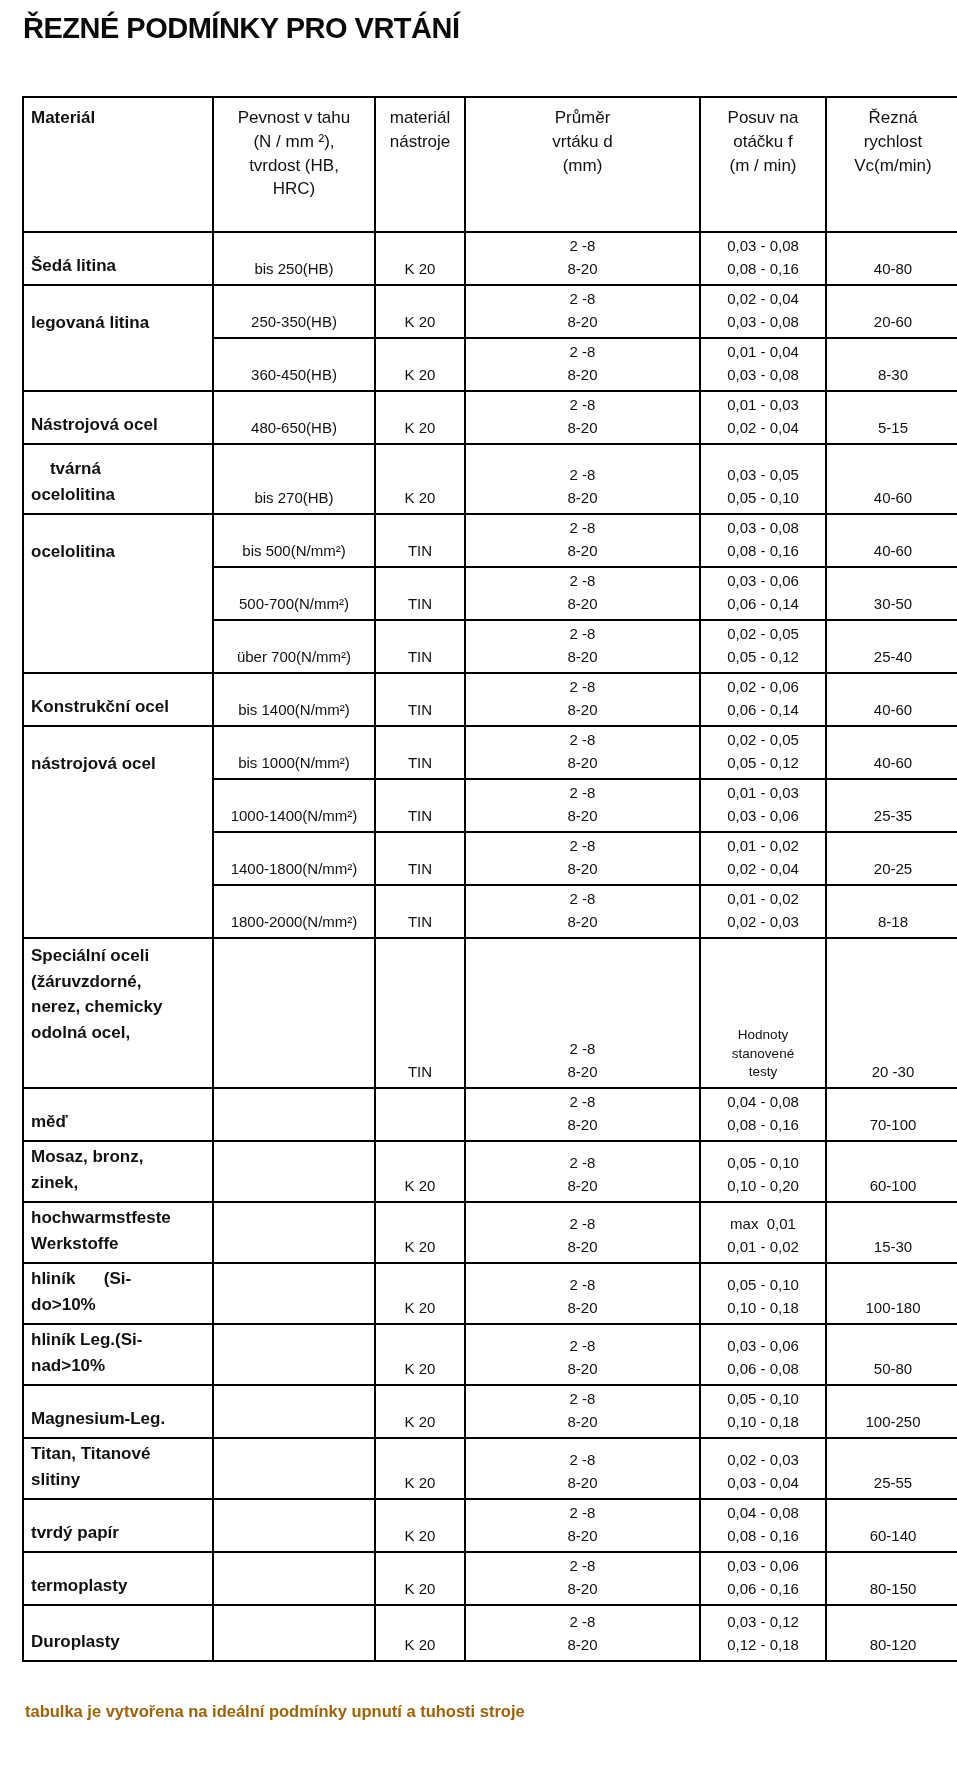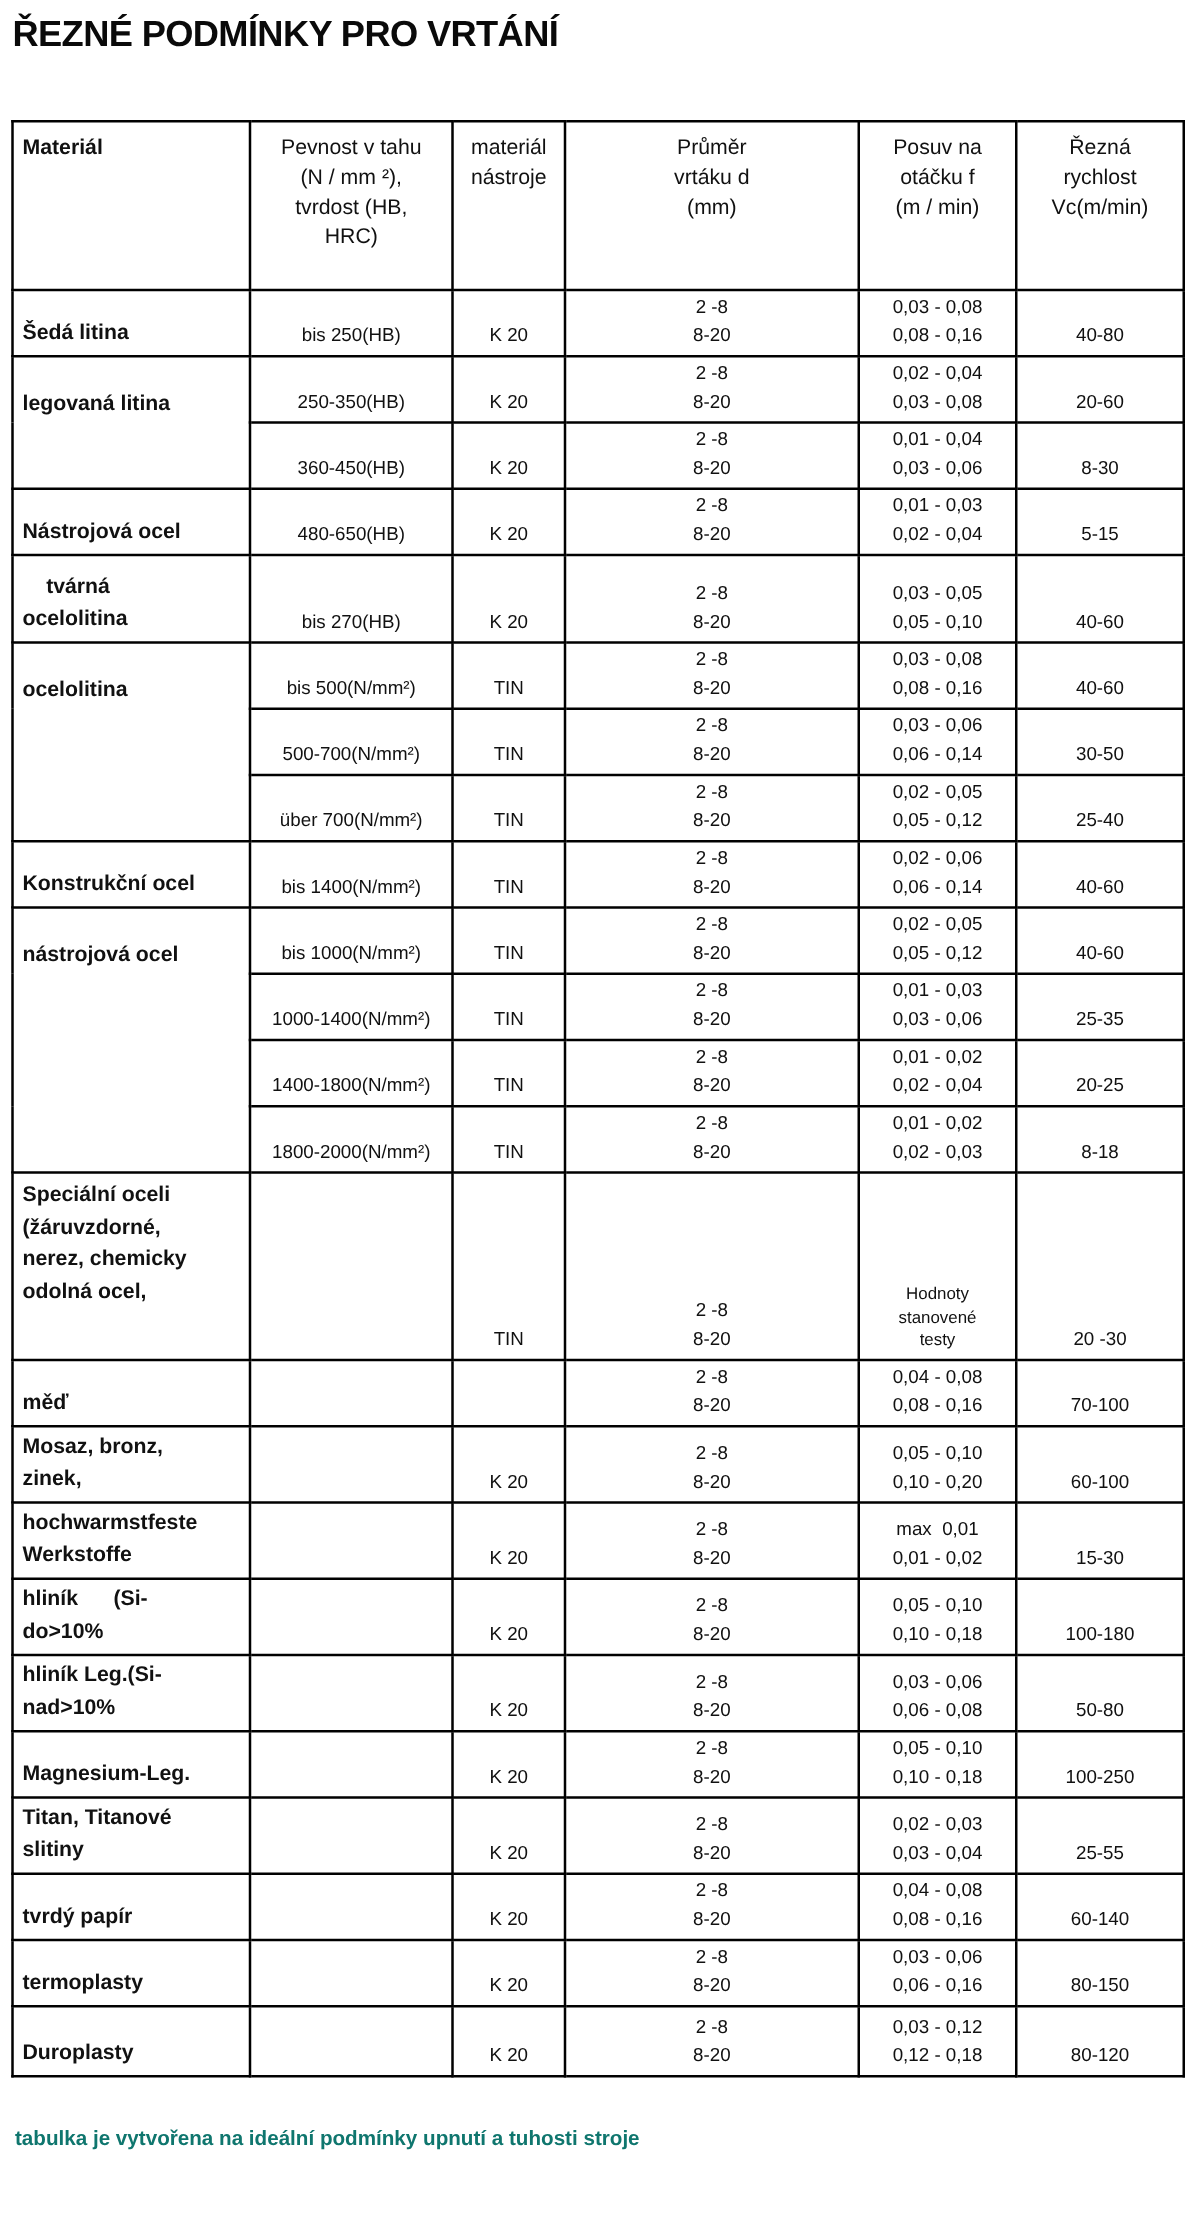--- a/index.html
+++ b/index.html
@@ -8,21 +8,21 @@
     background: #ffffff;
     color: #111111;
     font-family: "Liberation Sans", sans-serif;
   }
   body {
     width: 957px;
     height: 1785px;
     overflow: hidden;
   }
   .page {
-    padding: 8px 0 0 9px;
+    padding: 8px 0 0 22px;
   }
   .title {
     font-size: 29px;
     font-weight: bold;
     letter-spacing: -0.5px;
     margin: 4px 0 0 1px;
     color: #0a0a0a;
     white-space: pre;
   }
   table.cond {
@@ -86,21 +86,21 @@
   }
   tr.hn   { height: 52px; }
   tr.h5   { height: 70px; }
   tr.h2l  { height: 56px; }
   tr.h14  { height: 150px; border-radius: 12px; }
   tr.hlast{ height: 56px; }
   .footnote {
     font-weight: bold;
     font-size: 16.5px;
     margin: 40px 0 0 3px;
-    color: #0f766e;
+    color: #a16207;
   }
 </style>
 </head>
 <body>
 
 <div class="page">
 
   <div class="title">ŘEZNÉ PODMÍNKY PRO VRTÁNÍ</div>
 
   <table class="cond">
@@ -154,21 +154,21 @@
 0,03 - 0,08</td>
       <td class="c">20-60</td>
     </tr>
 
     <tr class="hn">
       <td class="c">360-450(HB)</td>
       <td class="c">K 20</td>
       <td class="c">2 -8
 8-20</td>
       <td class="c">0,01 - 0,04
-0,03 - 0,06</td>
+0,03 - 0,08</td>
       <td class="c">8-30</td>
     </tr>
 
     <tr class="hn">
       <td class="mat">Nástrojová ocel</td>
       <td class="c">480-650(HB)</td>
       <td class="c">K 20</td>
       <td class="c">2 -8
 8-20</td>
       <td class="c">0,01 - 0,03

